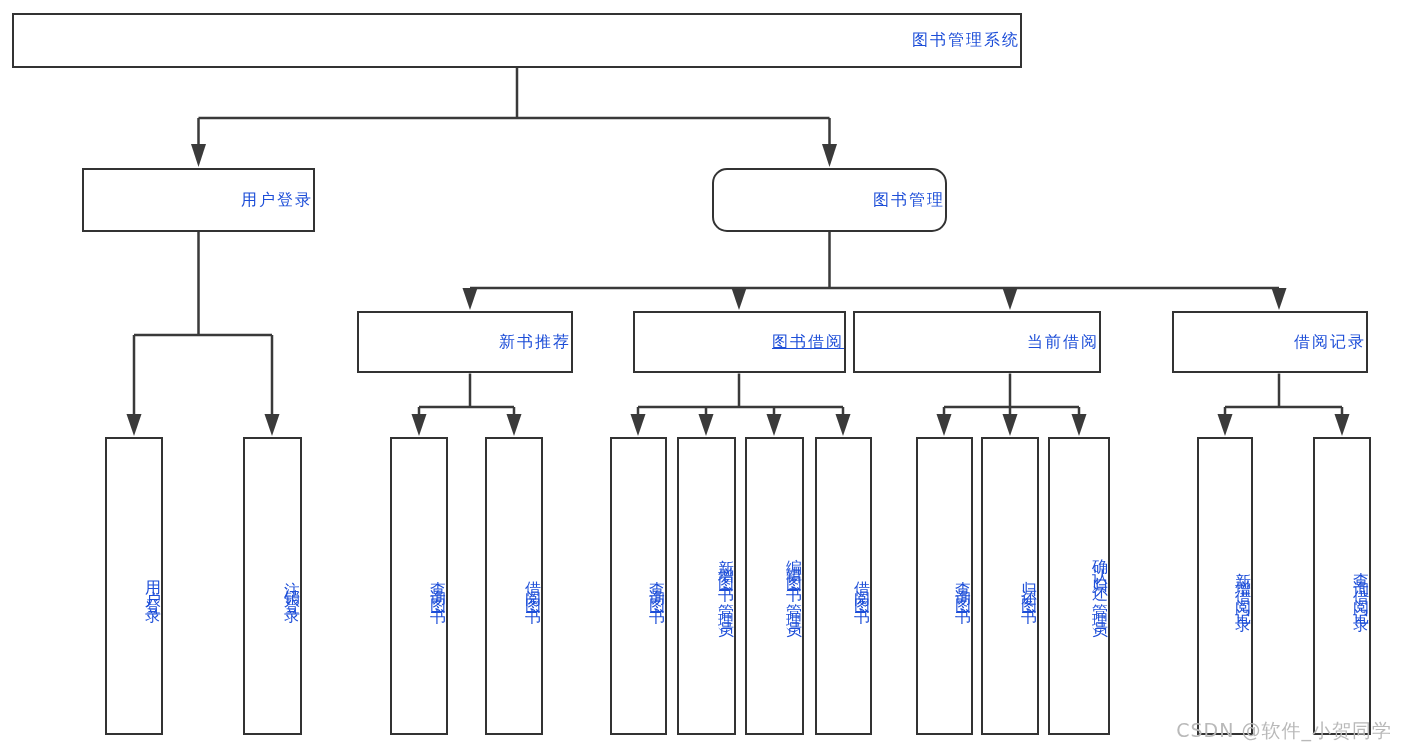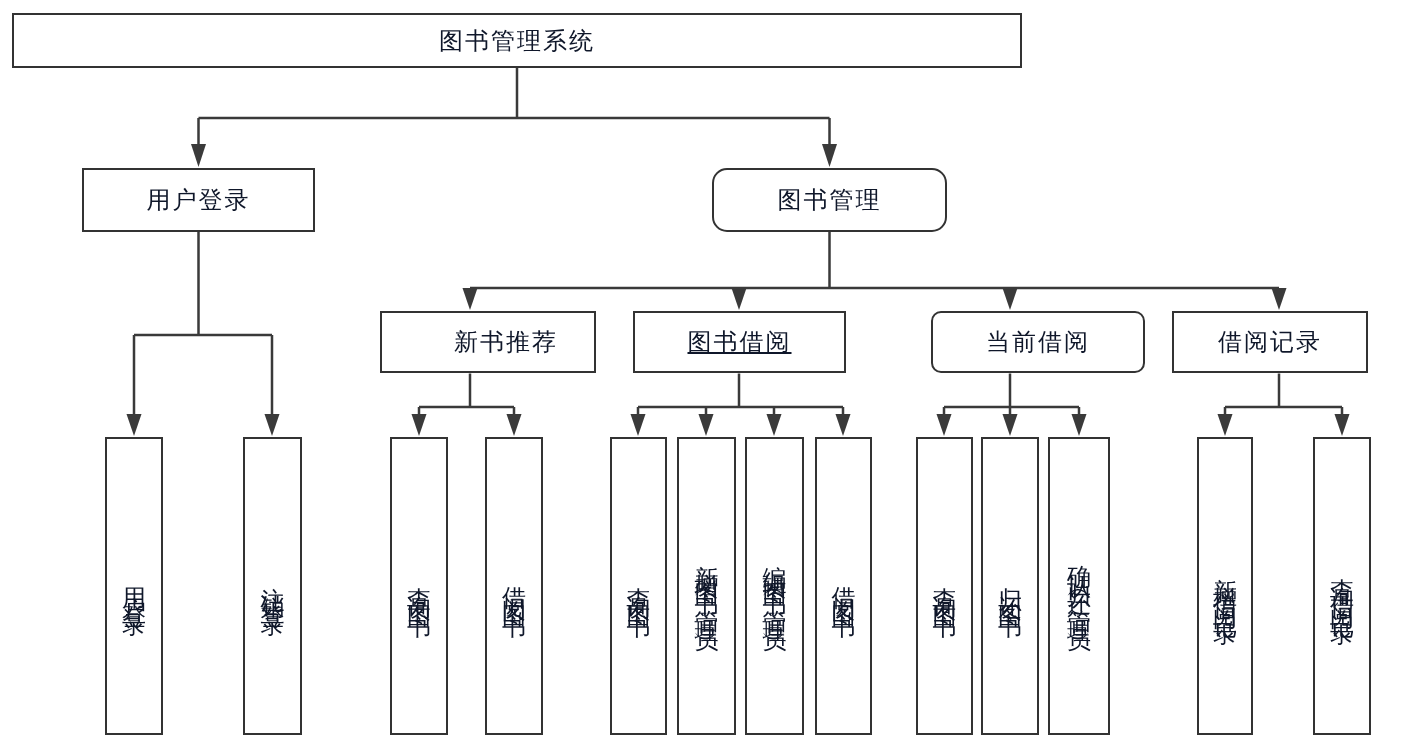--- a/index.html
+++ b/index.html
@@ -12,23 +12,23 @@
     overflow: hidden;
   }
   .connectors { position: absolute; left: 0; top: 0; width: 1405px; height: 747px; }
   .node {
     position: absolute;
     box-sizing: border-box;
     border: 2.5px solid #333333;
     background: #ffffff;
     display: flex;
     align-items: center;
-    justify-content: center;
-    color: #0f172a;
-    font-size: 24px;
+    justify-content: flex-end;
+    color: #1d4ed8;
+    font-size: 16px;
   }
   .hnode { letter-spacing: 2px; }
   .vnode span {
     writing-mode: vertical-rl;
     text-orientation: mixed;
     letter-spacing: 9px;
     line-height: 1;
     white-space: nowrap;
   }
   .watermark {
@@ -96,27 +96,27 @@
     <span>图书管理系统</span>
   </div>
 
   <div class="node hnode" style="left:82px; top:168px; width:233px; height:64px;">
     <span>用户登录</span>
   </div>
   <div class="node hnode" style="left:712px; top:168px; width:235px; height:64px;border-radius:15px;">
     <span>图书管理</span>
   </div>
 
-  <div class="node hnode" style="left:380px; top:311px; width:216px; height:62px;padding-left:36px;">
+  <div class="node hnode" style="left:357px; top:311px; width:216px; height:62px;padding-left:36px;">
     <span>新书推荐</span>
   </div>
   <div class="node hnode" style="left:633px; top:311px; width:213px; height:62px;text-decoration:underline;">
     <span>图书借阅</span>
   </div>
-  <div class="node hnode" style="left:931px; top:311px; width:214px; height:62px;border-radius:10px;">
+  <div class="node hnode" style="left:853px; top:311px; width:248px; height:62px;">
     <span>当前借阅</span>
   </div>
   <div class="node hnode" style="left:1172px; top:311px; width:196px; height:62px;">
     <span>借阅记录</span>
   </div>
 
   <div class="node vnode" style="left:105px; top:437px; width:58px; height:298px;">
     <span>用户登录</span>
   </div>
   <div class="node vnode" style="left:243px; top:437px; width:59px; height:298px;">
@@ -153,14 +153,15 @@
     <span>确认归还（管理员）</span>
   </div>
 
   <div class="node vnode" style="left:1197px; top:437px; width:56px; height:298px;">
     <span>新增借阅记录</span>
   </div>
   <div class="node vnode" style="left:1313px; top:437px; width:58px; height:298px;">
     <span>查询借阅记录</span>
   </div>
 
+  <div class="watermark">CSDN @软件_小贺同学</div>
 
 </div>
 
 </body></html>

